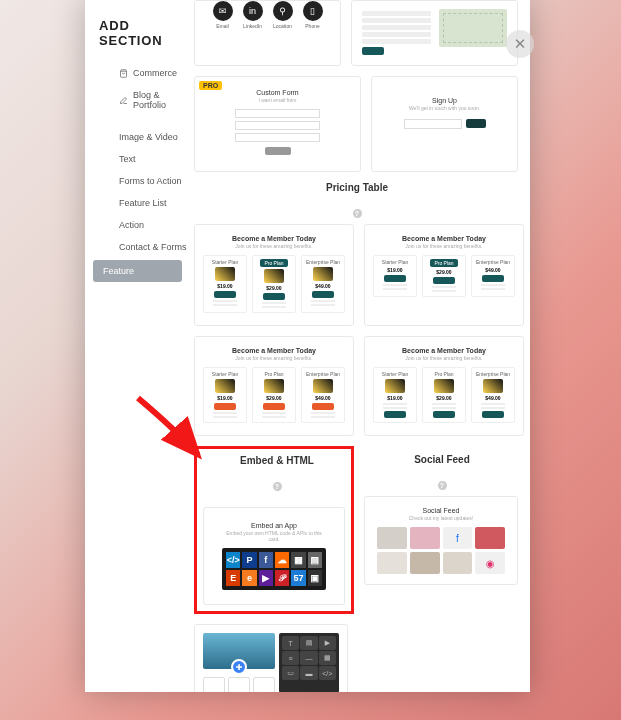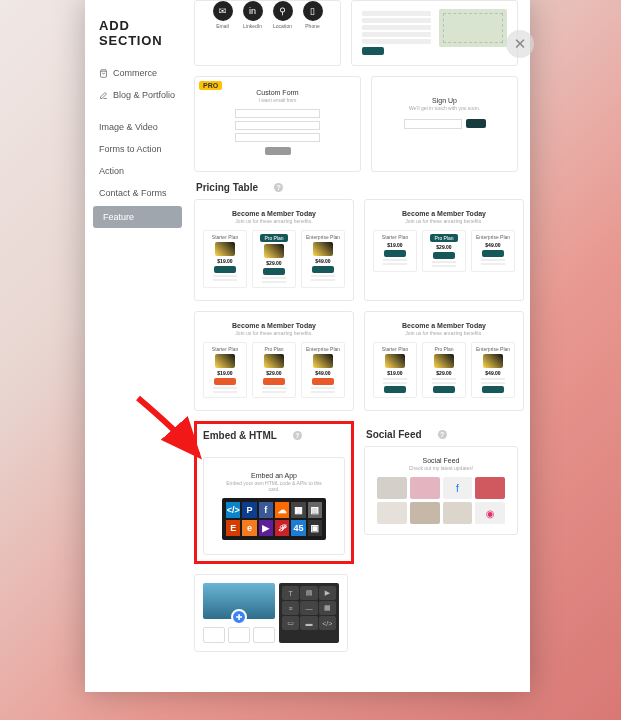--- a/index.html
+++ b/index.html
@@ -6,33 +6,33 @@
     font-family:-apple-system,BlinkMacSystemFont,"Segoe UI",Arial,sans-serif;
     background:linear-gradient(135deg,#f0e8e5 0%,#e8d5d0 30%,#e89890 65%,#d87875 100%);}
   .modal{position:absolute;left:85px;top:0;width:445px;height:692px;background:#fff;
     box-shadow:0 0 30px rgba(0,0,0,.25);display:flex;}
   .close{position:absolute;right:-4px;top:30px;width:28px;height:28px;border-radius:50%;
     background:rgba(220,220,220,.65);display:flex;align-items:center;justify-content:center;
     color:#888;font-size:15px;cursor:pointer;z-index:5;}
   .sidebar{width:105px;padding:18px 0 0 0;flex-shrink:0;}
   .sidebar h3{font-size:13px;letter-spacing:.8px;font-weight:600;margin:0 0 14px 14px;color:#222;}
   .nav-item{font-size:9px;color:#555;padding:6px 0 6px 14px;cursor:pointer;display:flex;
-    align-items:center;gap:5px;}
+    align-items:center;gap:5px;margin-left:20px;}
   .nav-item.active{background:#9fa6ae;color:#fff;margin:2px 8px;border-radius:3px;padding-left:10px;}
   .nav-icon{width:9px;height:9px;display:inline-block;}
   .content{flex:1;overflow-y:auto;padding:0 12px 20px 4px;position:relative;}
   .content::-webkit-scrollbar{width:5px;}
   .content::-webkit-scrollbar-thumb{background:#aaa;border-radius:3px;}
   .row{display:flex;gap:10px;margin-bottom:10px;}
   .card{flex:1;background:#fff;border:1px solid #e8e8e8;border-radius:3px;position:relative;
     cursor:pointer;box-sizing:border-box;}
   .pro{position:absolute;top:4px;left:4px;background:#ffc107;color:#333;font-size:7px;
     font-weight:700;padding:1px 4px;border-radius:2px;}
   .cat-title{font-size:10px;font-weight:700;color:#333;margin:8px 0 6px 2px;display:flex;
-    align-items:center;gap:16px;}
+    align-items:center;gap:16px;flex-direction:column;}
   .cat-title .q{width:9px;height:9px;border-radius:50%;background:#ccc;color:#fff;font-size:7px;
     display:flex;align-items:center;justify-content:center;}
 
   
   .social-icons{display:flex;justify-content:center;gap:10px;padding:0 0 18px;}
   .social-icons .ico{width:20px;height:20px;border-radius:50%;background:#222;color:#fff;
     display:flex;align-items:center;justify-content:center;font-size:9px;}
   .social-icons .lbl{font-size:5px;color:#666;text-align:center;margin-top:2px;}
   
   .map-card{padding:8px 10px 10px;}
@@ -128,21 +128,27 @@
             <path d="M12 20h9M16 4l4 4L8 20H4v-4L16 4z"></path>
           </svg>
       </span>
       <span>Blog &amp; Portfolio</span>
     </div>
     <div style="height:10px"></div>
     <div class="nav-item">
         <span>Image &amp; Video</span>
       </div>
     <div class="nav-item">
+        <span>Text</span>
+      </div>
+    <div class="nav-item">
         <span>Forms to Action</span>
+      </div>
+    <div class="nav-item">
+        <span>Feature List</span>
       </div>
     <div class="nav-item">
         <span>Action</span>
       </div>
     <div class="nav-item">
         <span>Contact &amp; Forms</span>
       </div>
     <div class="nav-item active">
         <span>Feature</span>
       </div>
@@ -347,21 +353,21 @@
             <div class="tile" style="background:#0b84c9">&lt;/&gt;</div>
             <div class="tile" style="background:#0d3d8c">P</div>
             <div class="tile" style="background:#3b5998">f</div>
             <div class="tile" style="background:#ff6a00">☁</div>
             <div class="tile" style="background:#444">▦</div>
             <div class="tile" style="background:#666">▤</div>
             <div class="tile" style="background:#d63b00">E</div>
             <div class="tile" style="background:#f47b20">e</div>
             <div class="tile" style="background:#5c1f99">▶</div>
             <div class="tile" style="background:#cc2127">𝒫</div>
-            <div class="tile" style="background:#1c7cd6">45</div>
+            <div class="tile" style="background:#1c7cd6">57</div>
             <div class="tile" style="background:#333">▣</div>
           </div>
         </div>
       </div>
       <div style="flex:1">
         <div class="cat-title">
           <span>Social Feed</span>
           <span class="q">?</span>
         </div>
         <div class="card feed">

